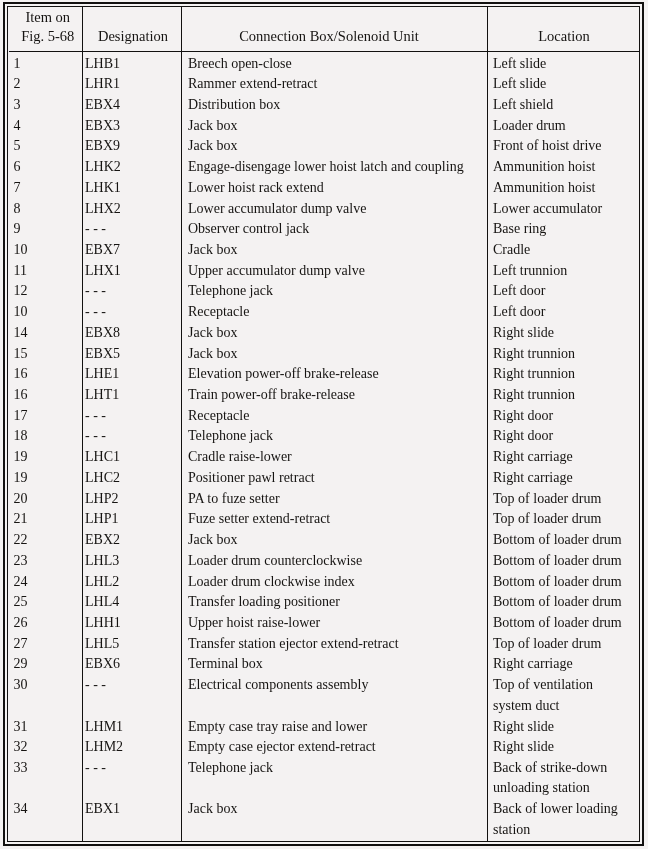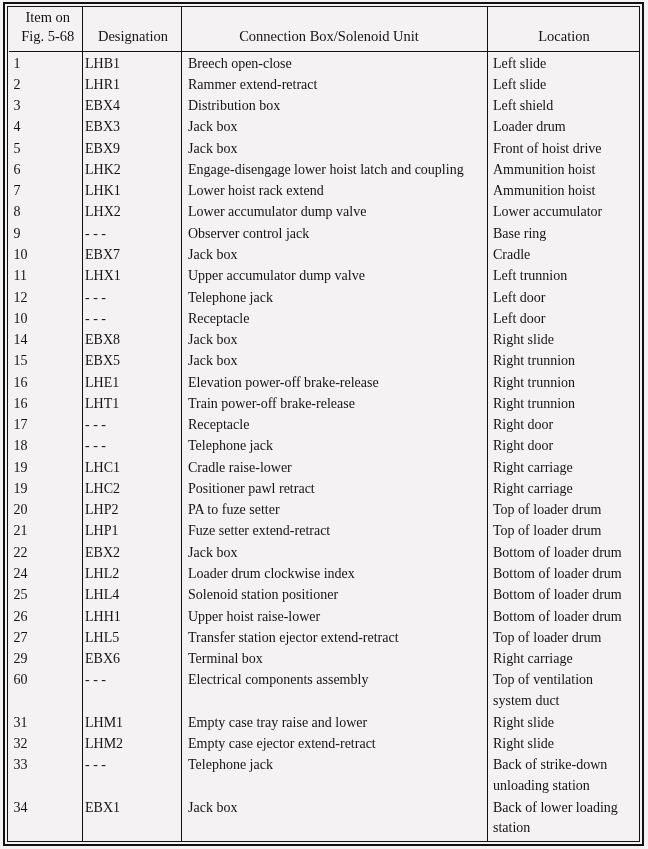--- a/index.html
+++ b/index.html
@@ -233,29 +233,35 @@
     <td class="c3">Fuze setter extend-retract</td>
     <td class="c4">Top of loader drum</td>
   </tr>
             <tr>
     <td class="c1">22</td>
     <td class="c2">EBX2</td>
     <td class="c3">Jack box</td>
     <td class="c4">Bottom of loader drum</td>
   </tr>
             <tr>
+    <td class="c1">23</td>
+    <td class="c2">LHL3</td>
+    <td class="c3">Loader drum counterclockwise</td>
+    <td class="c4">Bottom of loader drum</td>
+  </tr>
+            <tr>
     <td class="c1">24</td>
     <td class="c2">LHL2</td>
     <td class="c3">Loader drum clockwise index</td>
     <td class="c4">Bottom of loader drum</td>
   </tr>
             <tr>
     <td class="c1">25</td>
     <td class="c2">LHL4</td>
-    <td class="c3">Solenoid station positioner</td>
+    <td class="c3">Transfer loading positioner</td>
     <td class="c4">Bottom of loader drum</td>
   </tr>
             <tr>
     <td class="c1">26</td>
     <td class="c2">LHH1</td>
     <td class="c3">Upper hoist raise-lower</td>
     <td class="c4">Bottom of loader drum</td>
   </tr>
             <tr>
     <td class="c1">27</td>
@@ -263,21 +269,21 @@
     <td class="c3">Transfer station ejector extend-retract</td>
     <td class="c4">Top of loader drum</td>
   </tr>
             <tr>
     <td class="c1">29</td>
     <td class="c2">EBX6</td>
     <td class="c3">Terminal box</td>
     <td class="c4">Right carriage</td>
   </tr>
             <tr>
-    <td class="c1">60</td>
+    <td class="c1">30</td>
     <td class="c2">- - -</td>
     <td class="c3">Electrical components assembly</td>
     <td class="c4">Top of ventilation system duct</td>
   </tr>
             <tr>
     <td class="c1">31</td>
     <td class="c2">LHM1</td>
     <td class="c3">Empty case tray raise and lower</td>
     <td class="c4">Right slide</td>
   </tr>

